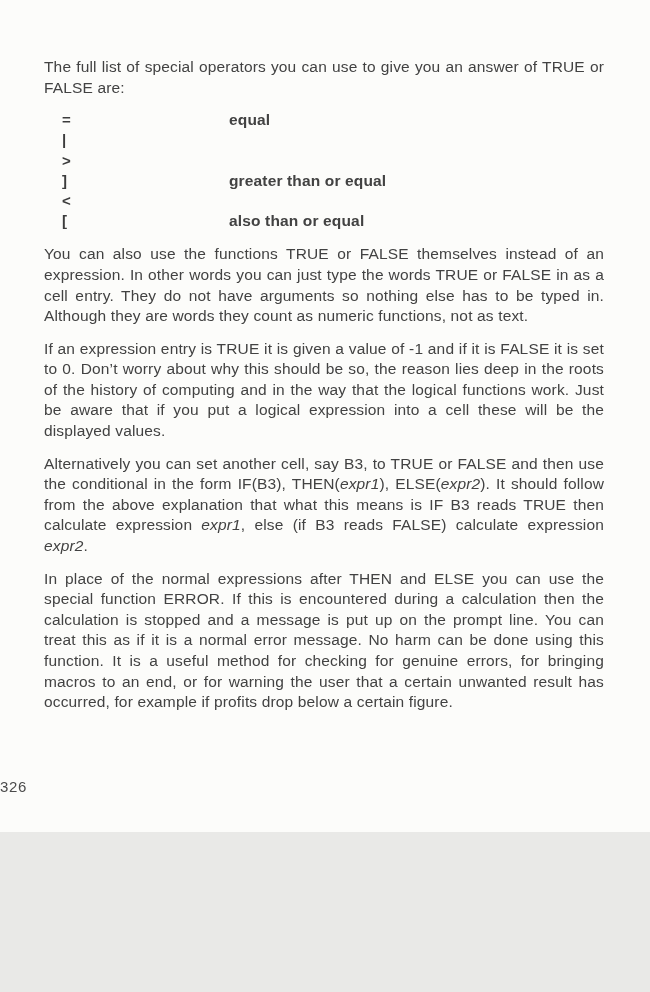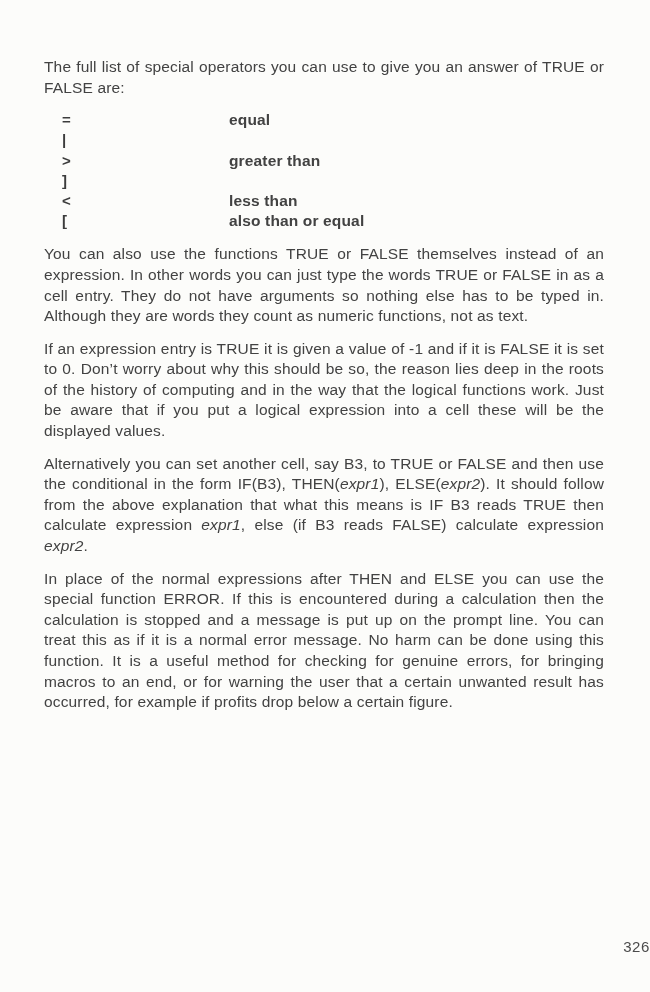--- a/index.html
+++ b/index.html
@@ -1,19 +1,19 @@
 <!DOCTYPE html>
 <html><head>
 <meta charset="utf-8">
 <style>
   * { margin: 0; padding: 0; box-sizing: border-box; }
   html, body { width: 650px; height: 992px; }
   body { background: #e9e9e7; font-family: "Liberation Sans", sans-serif; }
   .page {
-    width: 650px; height: 992px; position: relative;
+    width: 650px; height: 832px; position: relative;
     background: #fcfcfa;
     color: #424242;
     padding: 57px 46px 0 44px;
     font-size: 15.5px;
     line-height: 20.6px;
     letter-spacing: 0.15px;
     overflow: hidden;
   }
   .para { text-align: justify; margin-bottom: 12px; }
   .para em { }
@@ -28,48 +28,47 @@
   }
   .keycap-wide { width: 40px; }
   .keycap-narrow { width: 25px; }
   .keycap-glyph {
     position: absolute; top: 0px; left: 3px;
     font-size: 8.5px; line-height: 8px; color: #5a5a5a;
     font-family: "Liberation Sans", sans-serif;
   }
   .page-number {
     position: absolute; bottom: 34px; left: 0; width: 100%;
-    text-align: right; font-size: 15px; color: #4b4b4b; letter-spacing: 0.6px;
+    text-align: left; font-size: 15px; color: #4b4b4b; letter-spacing: 0.6px;
   }
 </style>
 </head>
 <body>
 
 <div class="page">
 
   <div class="para">The full list of special operators you can use to give you an answer of TRUE or FALSE are:</div>
 
   <div class="op-list" id="operator-list">
       <div class="op-row">
         <span class="op-symbol">=</span>
         <span class="op-desc">equal</span>
       </div>
       <div class="op-row">
         <span class="op-symbol">|</span>
       </div>
       <div class="op-row">
         <span class="op-symbol">&gt;</span>
-        <span class="op-desc">greater than</span>
       </div>
       <div class="op-row">
         <span class="op-symbol">]</span>
+        <span class="op-desc">greater than or equal</span>
       </div>
       <div class="op-row">
         <span class="op-symbol">&lt;</span>
-        <span class="op-desc">less than</span>
       </div>
       <div class="op-row">
         <span class="op-symbol">[</span>
         <span class="op-desc">also than or equal</span>
       </div>
     </div>
 
   <div class="para">You can also use the functions TRUE or FALSE themselves instead of an expression. In other words you can just type the words TRUE or FALSE in as a cell entry. They do not have arguments so nothing else has to be typed in. Although they are words they count as numeric functions, not as text.</div>
 
   <div class="para">If an expression entry is TRUE it is given a value of -1 and if it is FALSE it is set to 0. Don’t worry about why this should be so, the reason lies deep in the roots of the history of computing and in the way that the logical functions work. Just be aware that if you put a logical expression into a cell these will be the displayed values.</div>

